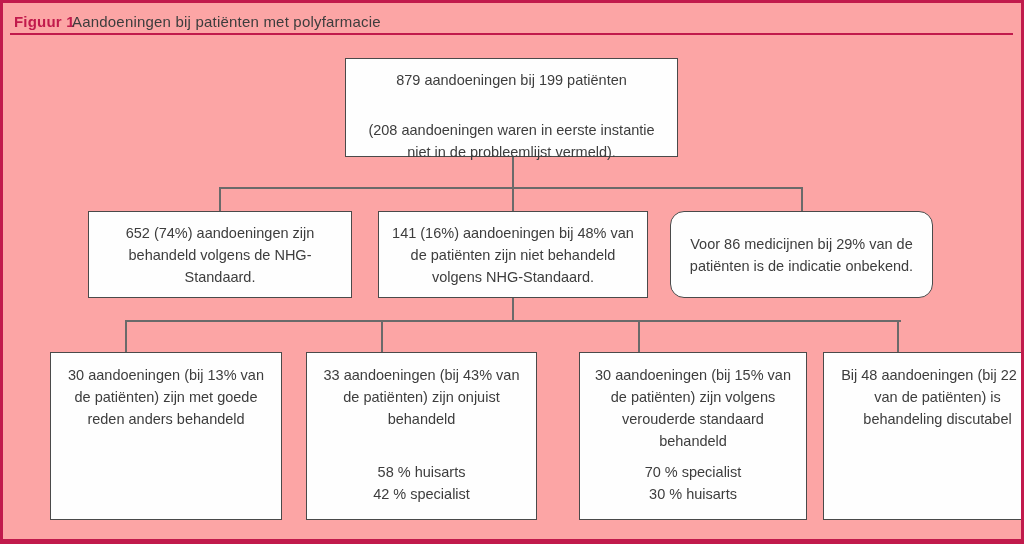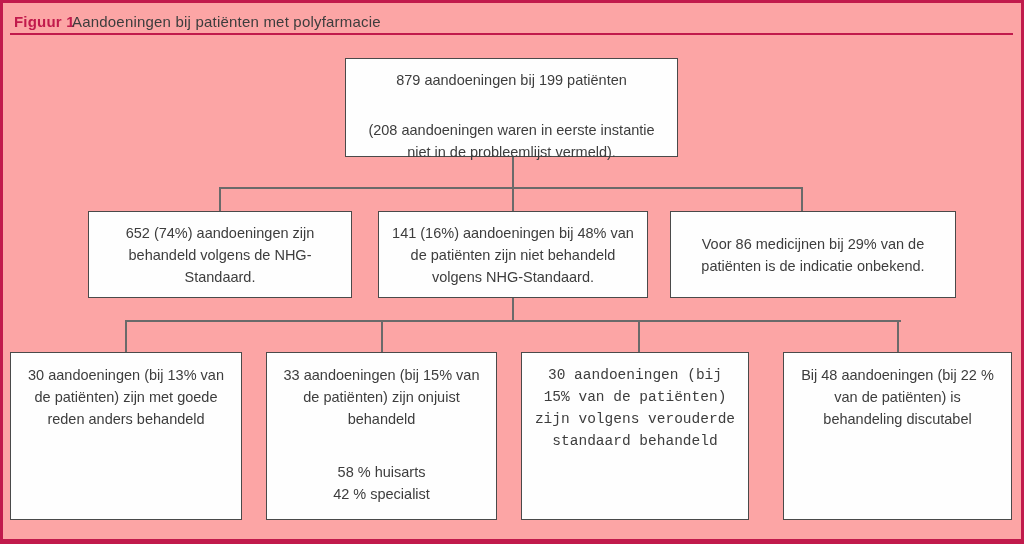--- a/index.html
+++ b/index.html
@@ -48,26 +48,26 @@
     line-height: 22px;
     text-align: center;
   }
 
   .node-root    { left: 342px; top: 55px;  width: 333px; height: 99px; padding: 10px 14px 12px; }
   .node-root .line2 { margin-top: 28px; }
 
   .node-l2 { display: flex; align-items: center; justify-content: center; padding: 0 12px; }
   .node-l2a { left: 85px;  top: 208px; width: 264px; height: 87px; justify-content: flex-end; }
   .node-l2b { left: 375px; top: 208px; width: 270px; height: 87px; text-align: center; }
-  .node-l2c { left: 667px; top: 208px; width: 286px; height: 87px; }
+  .node-l2c { left: 667px; top: 208px; width: 263px; height: 87px; border-radius: 14px; }
 
-  .node-l3 { padding: 11px 10px 0; }
+  .node-l3 { padding: 11px 10px 0; margin-left: 40px; }
   .node-l3a { left: 7px;   top: 349px; width: 232px; height: 168px; }
   .node-l3b { left: 263px; top: 349px; width: 231px; height: 168px; }
-  .node-l3c { left: 518px; top: 349px; width: 228px; height: 168px; font-family: Liberation Mono, monospace; }
+  .node-l3c { left: 536px; top: 349px; width: 228px; height: 168px; }
   .node-l3d { left: 780px; top: 349px; width: 229px; height: 168px; }
 
   .stats {
     position: absolute;
     left: 0; right: 0; bottom: 14px;
     line-height: 22px;
   }
 
   .connector { position: absolute; background: #6a6a6a; }
   .cv { width: 2px; }
@@ -125,28 +125,32 @@
 
   <div class="node node-l3 node-l3a">
     <div>30 aandoeningen (bij 13% van de patiënten) zijn met goede reden anders behandeld</div>
     <div class="stats">
       <div></div>
       <div></div>
     </div>
   </div>
 
   <div class="node node-l3 node-l3b">
-    <div>33 aandoeningen (bij 15% van de patiënten) zijn onjuist behandeld</div>
+    <div>33 aandoeningen (bij 43% van de patiënten) zijn onjuist behandeld</div>
     <div class="stats">
       <div>58 % huisarts</div>
       <div>42 % specialist</div>
     </div>
   </div>
 
   <div class="node node-l3 node-l3c">
     <div>30 aandoeningen (bij 15% van de patiënten) zijn volgens verouderde standaard behandeld</div>
+    <div class="stats">
+      <div>70 % specialist</div>
+      <div>30 % huisarts</div>
+    </div>
   </div>
 
   <div class="node node-l3 node-l3d">
     <div>Bij 48 aandoeningen (bij 22 % van de patiënten) is behandeling discutabel</div>
   </div>
 
 </div>
 
 </body></html>

